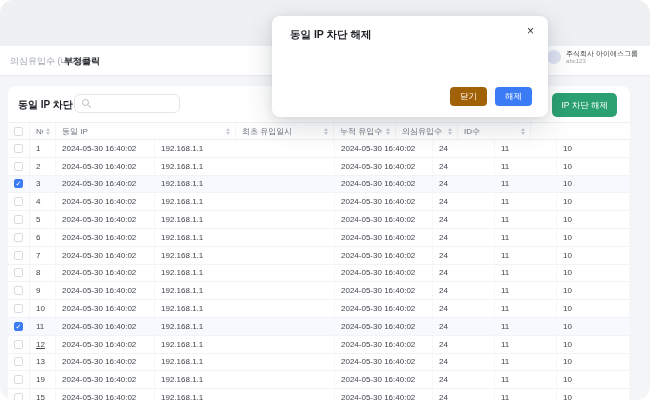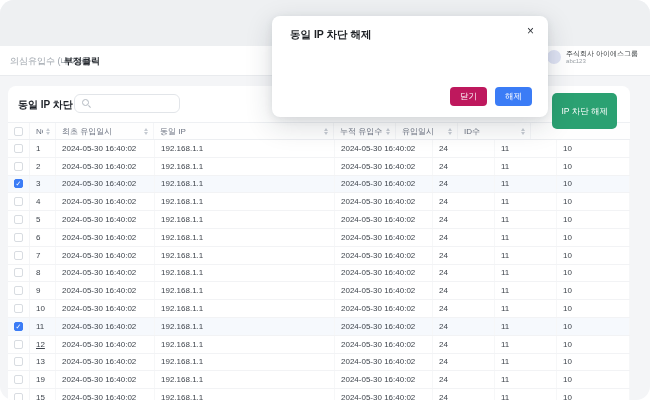--- a/index.html
+++ b/index.html
@@ -24,21 +24,21 @@
 
   
   .card{position:absolute;left:8px;top:86px;width:622px;height:314px;background:#ffffff;border-radius:8px 8px 0 0;overflow:hidden;}
   .card-header{position:relative;height:36px;}
   .card-title{position:absolute;left:10px;top:12px;font-size:10px;font-weight:bold;color:#1f2329;}
   .search-wrap{position:absolute;left:66px;top:8px;width:106px;height:19px;border:1px solid #e2e5e9;border-radius:6px;box-sizing:border-box;display:flex;align-items:center;padding-left:7px;background:#fff;}
   .mag{position:relative;width:9px;height:9px;flex:0 0 auto;}
   .mag::before{content:"";position:absolute;left:0;top:0;width:5px;height:5px;border:1px solid #b4bac2;border-radius:50%;}
   .mag::after{content:"";position:absolute;left:5.5px;top:6.5px;width:3px;height:1px;background:#b4bac2;transform:rotate(45deg);}
   .search-input{border:none;outline:none;width:80px;height:15px;font-size:8px;color:#3f454d;background:transparent;padding:0 0 0 4px;}
-  .green-btn{position:absolute;right:13px;top:7px;height:36px;padding:0 9px;background:#2ba172;color:#fff;font-size:8.5px;border:none;border-radius:5px;line-height:20px;cursor:pointer;}
+  .green-btn{position:absolute;right:13px;top:7px;height:24px;padding:0 9px;background:#2ba172;color:#fff;font-size:8.5px;border:none;border-radius:5px;line-height:20px;cursor:pointer;}
 
   
   .table{width:622px;}
   .thead{display:flex;height:18px;border-top:1px solid #eef0f3;border-bottom:1px solid #eceef1;box-sizing:border-box;background:#fefefe;}
   .th{display:flex;align-items:center;justify-content:space-between;font-size:8px;color:#6b7280;padding:0 5px 0 6px;box-sizing:border-box;border-right:1px solid #f4f5f7;}
   .th-label{white-space:nowrap;overflow:hidden;}
   .c-check{width:22px;flex:0 0 22px;display:flex;align-items:center;justify-content:center;box-sizing:border-box;border-right:1px solid #f4f5f7;}
   .sort{display:inline-flex;flex-direction:column;gap:1px;margin-left:3px;flex:0 0 auto;}
   .sort i{display:block;width:0;height:0;border-left:2.5px solid transparent;border-right:2.5px solid transparent;}
   .sort .up{border-bottom:3px solid #c6cbd2;}
@@ -50,21 +50,21 @@
   .cb{width:9px;height:9px;border:1px solid #d8dce1;border-radius:2px;background:#fff;box-sizing:border-box;display:flex;align-items:center;justify-content:center;font-size:7px;line-height:1;color:#fff;cursor:pointer;}
   .cb.checked{background:#3b7cf6;border-color:#3b7cf6;}
 
   
   .modal{position:absolute;left:272px;top:16px;width:276px;height:101px;background:#fff;border-radius:8px;box-shadow:0 8px 28px rgba(25,35,50,0.16),0 2px 8px rgba(25,35,50,0.08);}
   .modal-title{position:absolute;left:18px;top:12px;font-size:10.5px;font-weight:bold;color:#1c1f23;}
   .modal-close{position:absolute;right:14px;top:9px;font-size:12px;color:#30343a;cursor:pointer;line-height:1;}
   .modal-message{position:absolute;left:18px;top:41px;font-size:9px;color:#3c424a;}
   .modal-footer{position:absolute;right:16px;bottom:11px;display:flex;gap:8px;}
   .btn{height:19px;padding:0 10px;border:none;border-radius:4px;font-size:8.5px;color:#fff;line-height:19px;cursor:pointer;}
-  .btn-cancel{background:#be185d;}
+  .btn-cancel{background:#a16207;}
   .btn-confirm{background:#3b7cf6;}
 </style>
 </head>
 <body>
 
 <div id="app">
 
   <div class="top-band"></div>
 
   <div class="tabs-row">
@@ -96,43 +96,43 @@
           <span class="cb"></span>
         </div>
 
       <div class="th" style="width: 26px; flex: 0 0 26px;">
             <span class="th-label">NO</span>
             <span class="sort">
               <i class="up"></i>
               <i class="down"></i>
             </span>
           </div>
+          <div class="th" style="width: 180px; flex: 0 0 180px;">
+            <span class="th-label">동일 IP</span>
+            <span class="sort">
+              <i class="up"></i>
+              <i class="down"></i>
+            </span>
+          </div>
           <div class="th" style="width: 98px; flex: 0 0 98px;">
             <span class="th-label">최초 유입일시</span>
             <span class="sort">
               <i class="up"></i>
               <i class="down"></i>
             </span>
           </div>
-          <div class="th" style="width: 180px; flex: 0 0 180px;">
-            <span class="th-label">동일 IP</span>
-            <span class="sort">
-              <i class="up"></i>
-              <i class="down"></i>
-            </span>
-          </div>
           <div class="th" style="width: 62px; flex: 0 0 62px;">
             <span class="th-label">누적 유입수</span>
             <span class="sort">
               <i class="up"></i>
               <i class="down"></i>
             </span>
           </div>
           <div class="th" style="width: 62px; flex: 0 0 62px;">
-            <span class="th-label">유입일시</span>
+            <span class="th-label">의심유입수</span>
             <span class="sort">
               <i class="up"></i>
               <i class="down"></i>
             </span>
           </div>
           <div class="th" style="width: 73px; flex: 0 0 73px;">
             <span class="th-label">ID수</span>
             <span class="sort">
               <i class="up"></i>
               <i class="down"></i>

